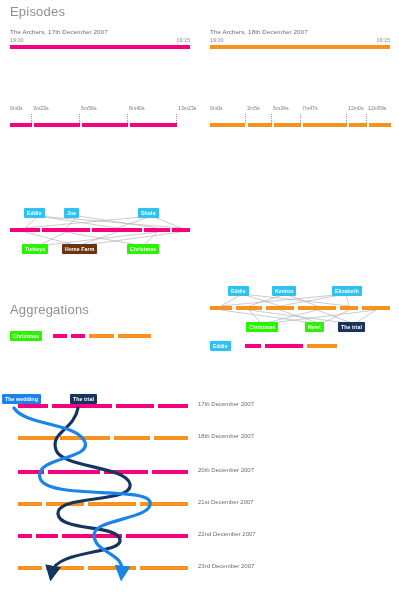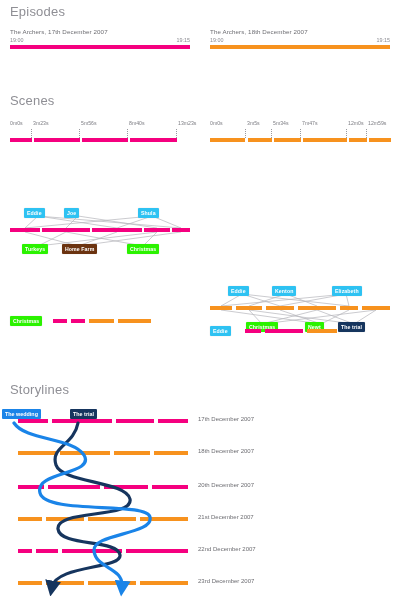--- a/index.html
+++ b/index.html
@@ -94,21 +94,20 @@
       <div class="ep-times">
         <span class="t-start">19:00</span>
         <span class="t-end">19:15</span>
       </div>
       <div class="ep-bar" id="ep-bar-1" style="background: rgb(247, 146, 30);"></div>
     </div>
   </div>
 </div>
 
 <div class="section" style="top:93px;">
-  <h2 class="sec-title">Scenes</h2>
   <div class="panes" style="margin-top:12px;height:30px;">
     <div class="pane pane-left">
       <div class="scene-ticklabels" id="sc-lab-0">
           <span style="left: 0px;">0m0s</span>
           <span style="left: 23px;">3m23s</span>
           <span style="left: 71px;">5m56s</span>
           <span style="left: 119px;">8m40s</span>
           <span style="left: 168px;">13m23s</span>
         </div>
       <div class="scene-ticks" id="sc-tick-0">
@@ -218,39 +217,39 @@
         <div class="chip" style="left: 62px; top: 22px; background: rgb(46, 194, 242);">Kenton</div>
         <div class="chip" style="left: 122px; top: 22px; background: rgb(46, 194, 242);">Elizabeth</div>
         <div class="chip" style="left: 36px; top: 58px; background: rgb(43, 242, 0); color: rgb(255, 255, 255);">Christmas</div>
         <div class="chip" style="left: 95px; top: 58px; background: rgb(43, 242, 0); color: rgb(255, 255, 255);">Newt</div>
         <div class="chip" style="left: 128px; top: 58px; background: rgb(22, 53, 94);">The trial</div>
       </div>
   </div>
 </div>
 
 <div class="section" style="top:302px;">
+  <h2 class="sec-title">Aggregations</h2>
   <div class="panes" style="margin-top:14px;height:16px;">
     <div class="pane pane-left agg-row" id="agg-0">
         <div class="chip" style="left: 0px; top: 0px; background: rgb(43, 242, 0);">Christmas</div>
         <em style="left: 43px; top: 3px; width: 14px; background: rgb(245, 0, 127);"></em>
         <em style="left: 61px; top: 3px; width: 14px; background: rgb(245, 0, 127);"></em>
         <em style="left: 79px; top: 3px; width: 25px; background: rgb(247, 146, 30);"></em>
         <em style="left: 108px; top: 3px; width: 33px; background: rgb(247, 146, 30);"></em>
       </div>
     <div class="pane pane-right agg-row" id="agg-1">
         <div class="chip" style="left: 0px; top: 0px; background: rgb(46, 194, 242);">Eddie</div>
         <em style="left: 35px; top: 3px; width: 16px; background: rgb(245, 0, 127);"></em>
         <em style="left: 55px; top: 3px; width: 38px; background: rgb(245, 0, 127);"></em>
         <em style="left: 97px; top: 3px; width: 30px; background: rgb(247, 146, 30);"></em>
       </div>
   </div>
 </div>
 
 <div class="section" style="top:382px;">
-  <h2 class="sec-title">Storylines</h2>
   <div class="story-wrap" id="story-wrap">
       <div class="story-row" style="top: 22px;">
         <em style="left: 18px; width: 30px; background: rgb(245, 0, 127);"></em>
         <em style="left: 52px; width: 60px; background: rgb(245, 0, 127);"></em>
         <em style="left: 116px; width: 38px; background: rgb(245, 0, 127);"></em>
         <em style="left: 158px; width: 30px; background: rgb(245, 0, 127);"></em>
         <span class="date">17th December 2007</span>
       </div>
       <div class="story-row" style="top: 54px;">
         <em style="left: 18px; width: 38px; background: rgb(247, 146, 30);"></em>

